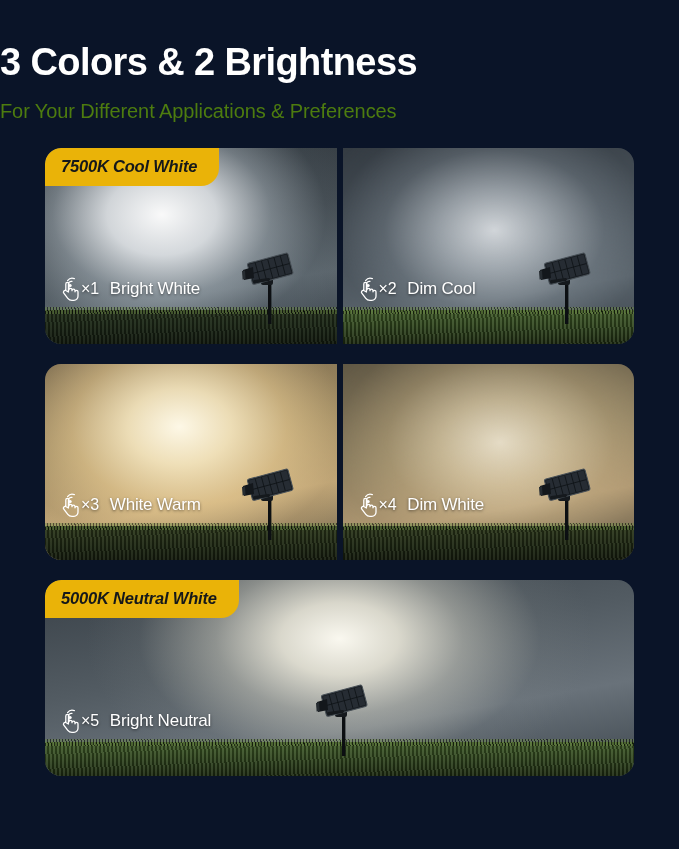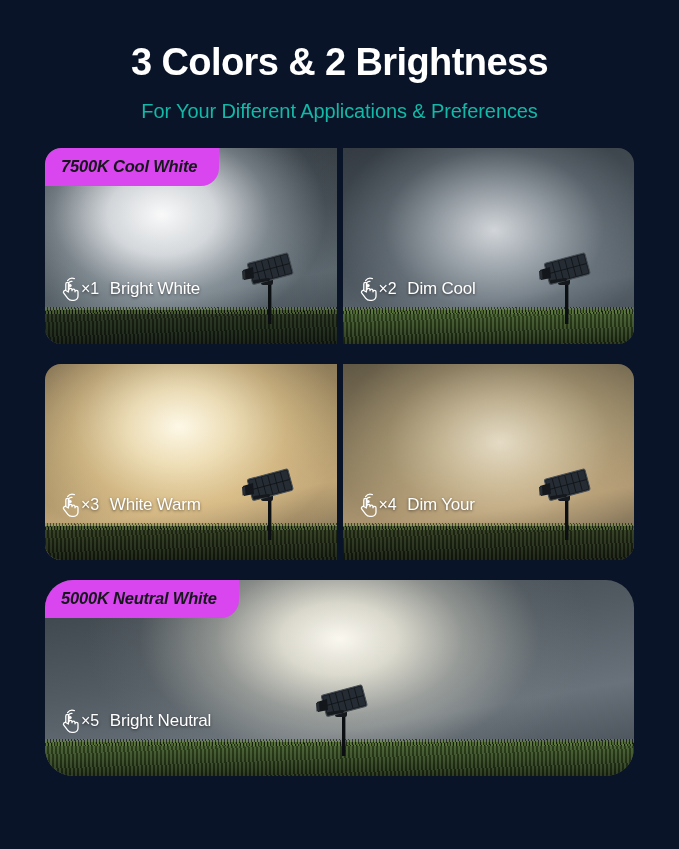--- a/index.html
+++ b/index.html
@@ -8,51 +8,51 @@
     width: 679px;
     height: 849px;
     background: #0a1428;
     font-family: "Liberation Sans", sans-serif;
     overflow: hidden;
   }
 
   .page { position: relative; width: 679px; height: 849px; }
 
   
-  .header { padding-top: 42px; text-align: center; }
+  .header { padding-top: 42px; text-align: left; }
 
   .title {
     color: #ffffff;
     font-size: 38px;
     font-weight: bold;
     letter-spacing: -0.6px;
     line-height: 1.1;
   }
 
   .subtitle {
-    color: #14b8a6;
+    color: #4d7c0f;
     font-size: 20px;
     font-weight: normal;
     margin-top: 16px;
     letter-spacing: -0.1px;
   }
 
   
   .rows { margin-top: 25px; padding: 0 45px; }
 
   .row {
     position: relative;
     height: 196px;
     border-radius: 16px;
     overflow: hidden;
     display: flex;
     margin-bottom: 20px;
     background: #0a1428;
   }
-  .row:last-child { margin-bottom: 0; border-radius: 28px; }
+  .row:last-child { margin-bottom: 0; }
 
   .panel {
     position: relative;
     flex: 1 1 0;
     overflow: hidden;
     height: 100%;
   }
   .panel + .panel { margin-left: 6px; }
 
   
@@ -141,21 +141,21 @@
     left: 0; right: 0; top: -3px;
     height: 7px;
     background: repeating-linear-gradient(80deg,
       rgba(0,0,0,0.55) 0 1px, rgba(110,140,70,0.45) 1px 3px);
   }
 
   
   .badge {
     position: absolute;
     top: 0; left: 0;
-    background: #d946ef;
+    background: #eab308;
     color: #15181a;
     font-size: 16.5px;
     font-weight: bold;
     font-style: italic;
     letter-spacing: -0.2px;
     padding: 9px 22px 10px 16px;
     border-bottom-right-radius: 18px;
     border-top-left-radius: 16px;
     z-index: 6;
     white-space: nowrap;
@@ -368,21 +368,21 @@
         <div class="caption">
           <svg class="tap-icon" viewBox="0 0 21 25">
             <g fill="none" stroke="#ffffff" stroke-width="1.25" stroke-linecap="round">
               <path d="M9.4 6.4 a3.1 3.1 0 0 1 3.6 -2.0"></path>
               <path d="M8.6 3.6 a5.8 5.8 0 0 1 6.8 -2.0"></path>
             </g>
             <path d="M9.4 7.0 v8.0 l-2.6 -1.5 a1.7 1.7 0 0 0 -2.0 2.6 l4.0 5.2 a5.2 5.2 0 0 0 4.1 2.0 h2.0 a4.1 4.1 0 0 0 4.1 -4.1 v-4.4 a1.5 1.5 0 0 0 -3.0 0 v-1.1 a1.5 1.5 0 0 0 -3.0 0 v-0.9 a1.5 1.5 0 0 0 -3.0 0 v-5.8 a1.6 1.6 0 0 0 -3.2 0 v5.8" fill="none" stroke="#ffffff" stroke-width="1.3" stroke-linejoin="round" stroke-linecap="round"></path>
             <circle cx="11.2" cy="8.6" r="1.5" fill="#ffffff"></circle>
           </svg>
           <span class="cap-count">×4</span>
-          <span class="cap-label">Dim Your</span>
+          <span class="cap-label">Dim White</span>
         </div>
       </div>
     </div>
 
     <div class="row">
 
       <div class="panel">
         <div class="sky sky-neutral"></div>
         <div class="grass grass-lit"></div>
 

